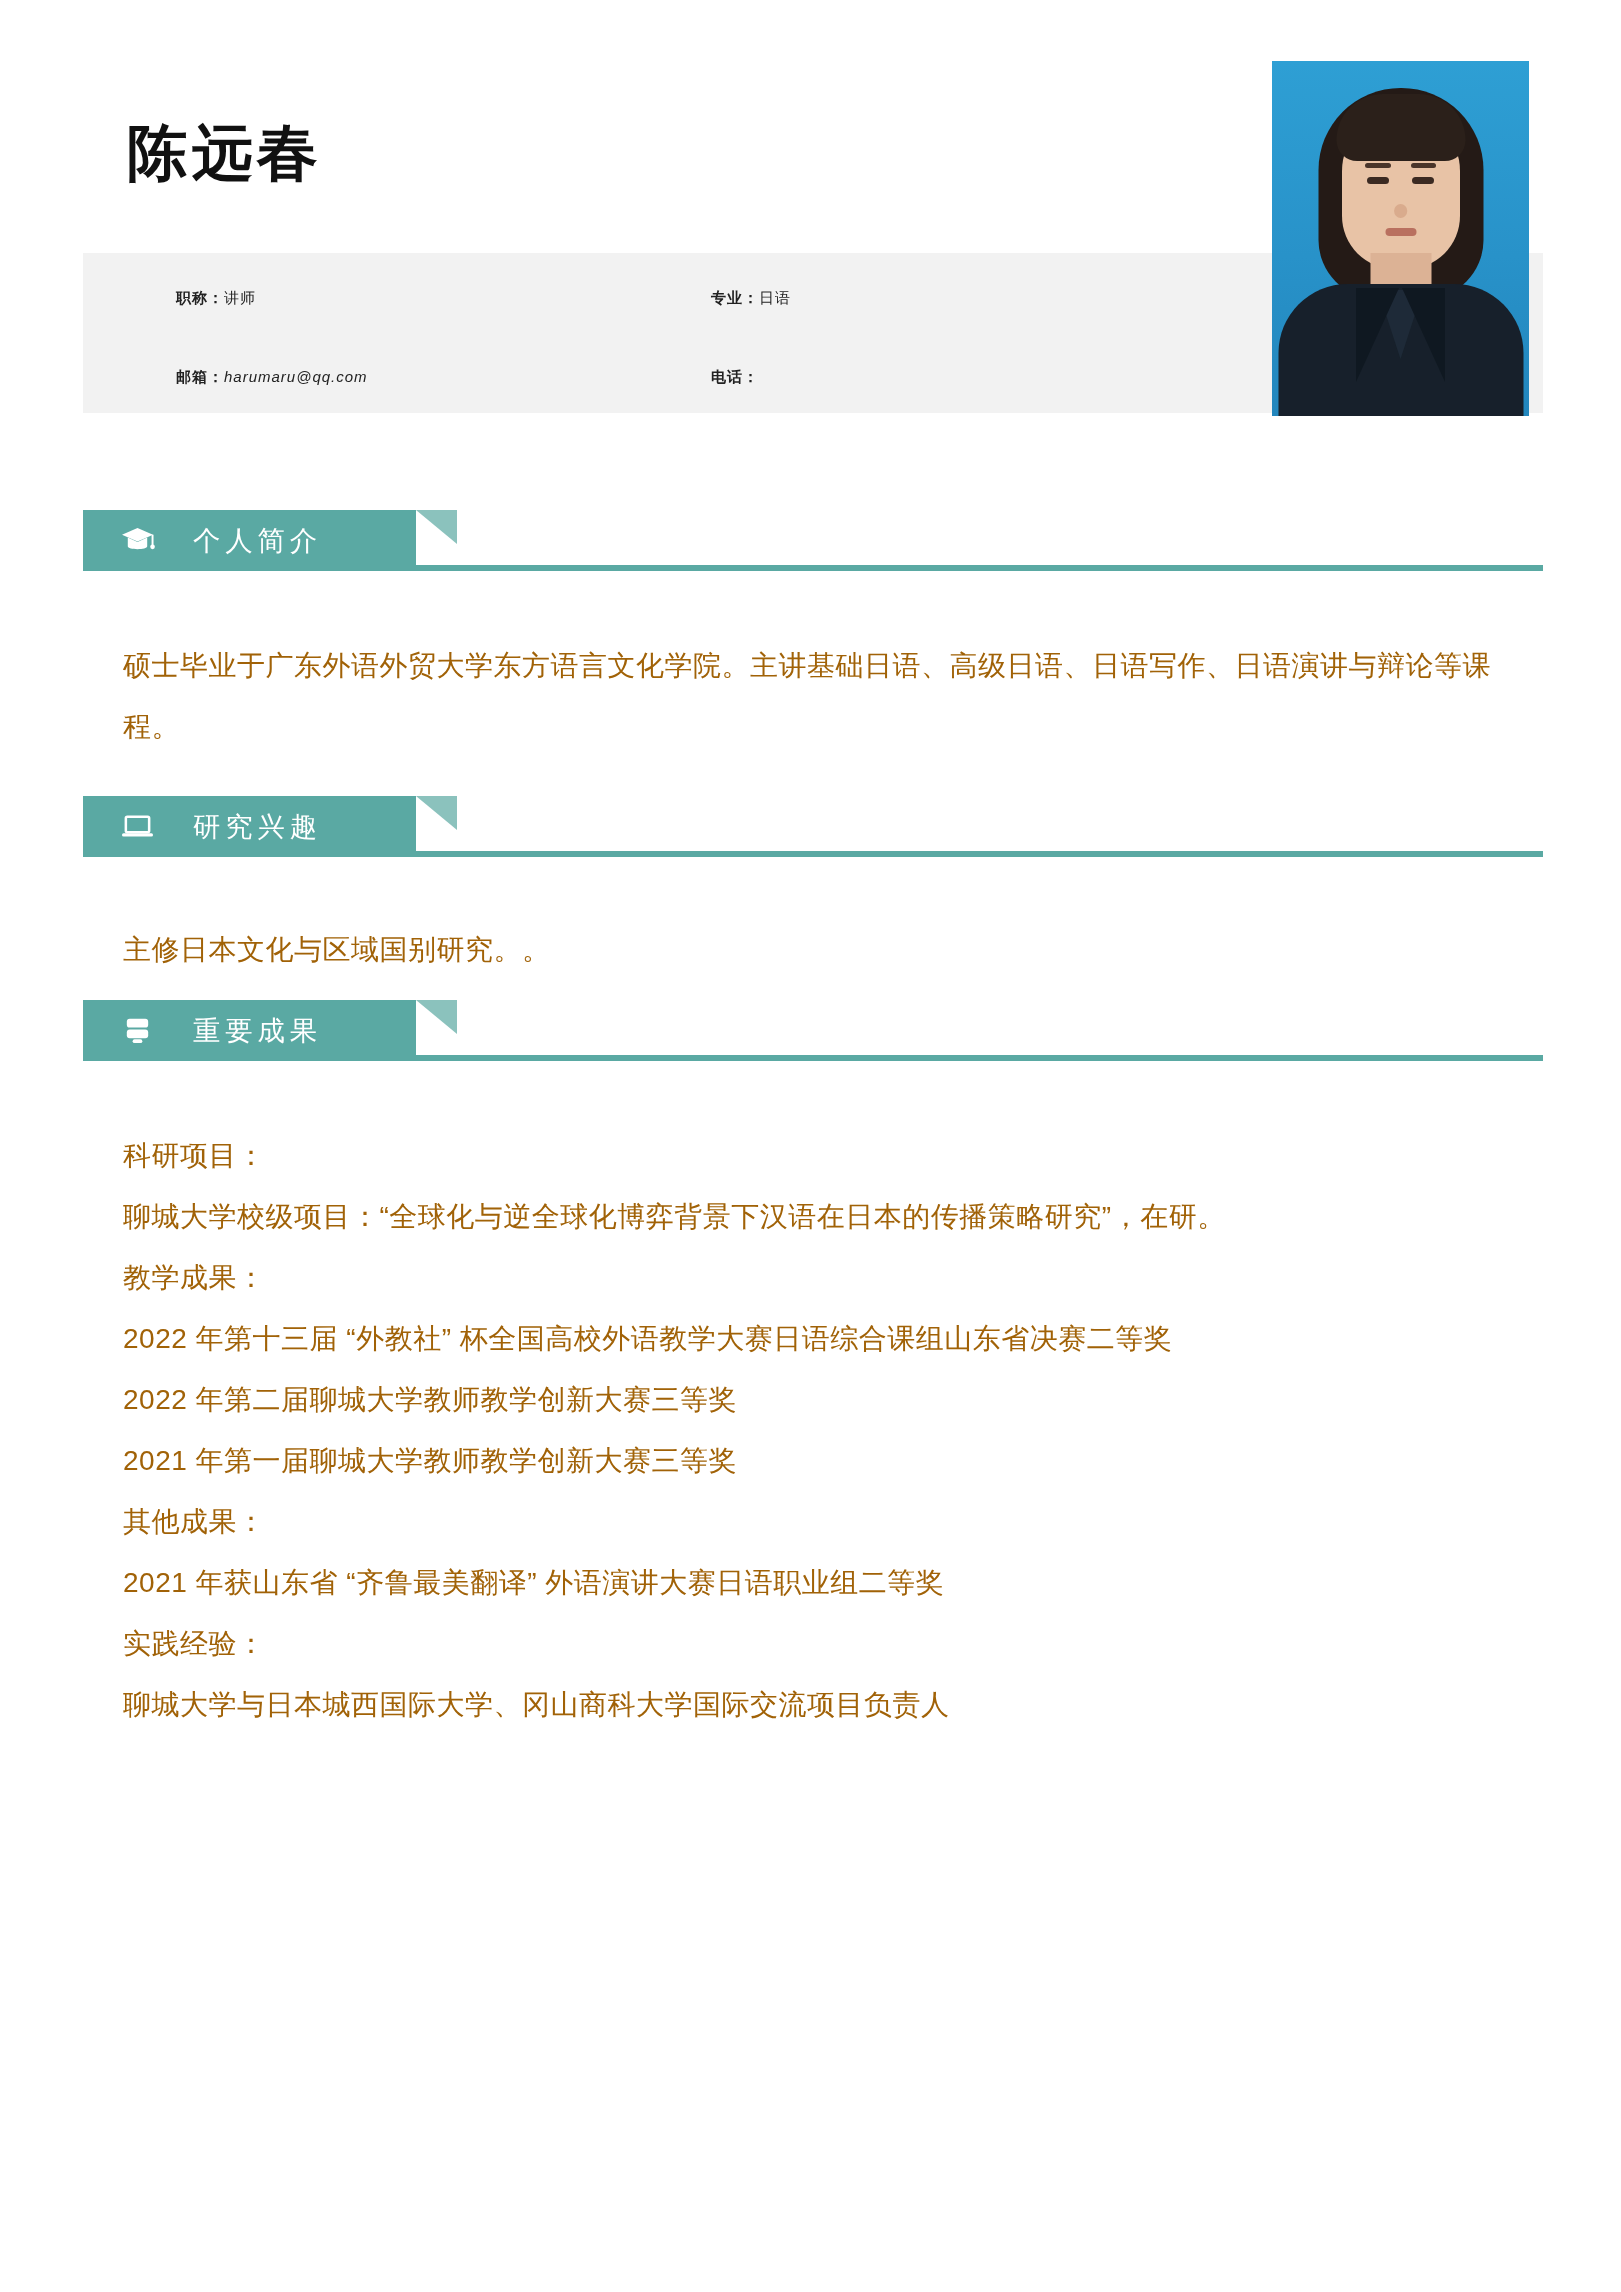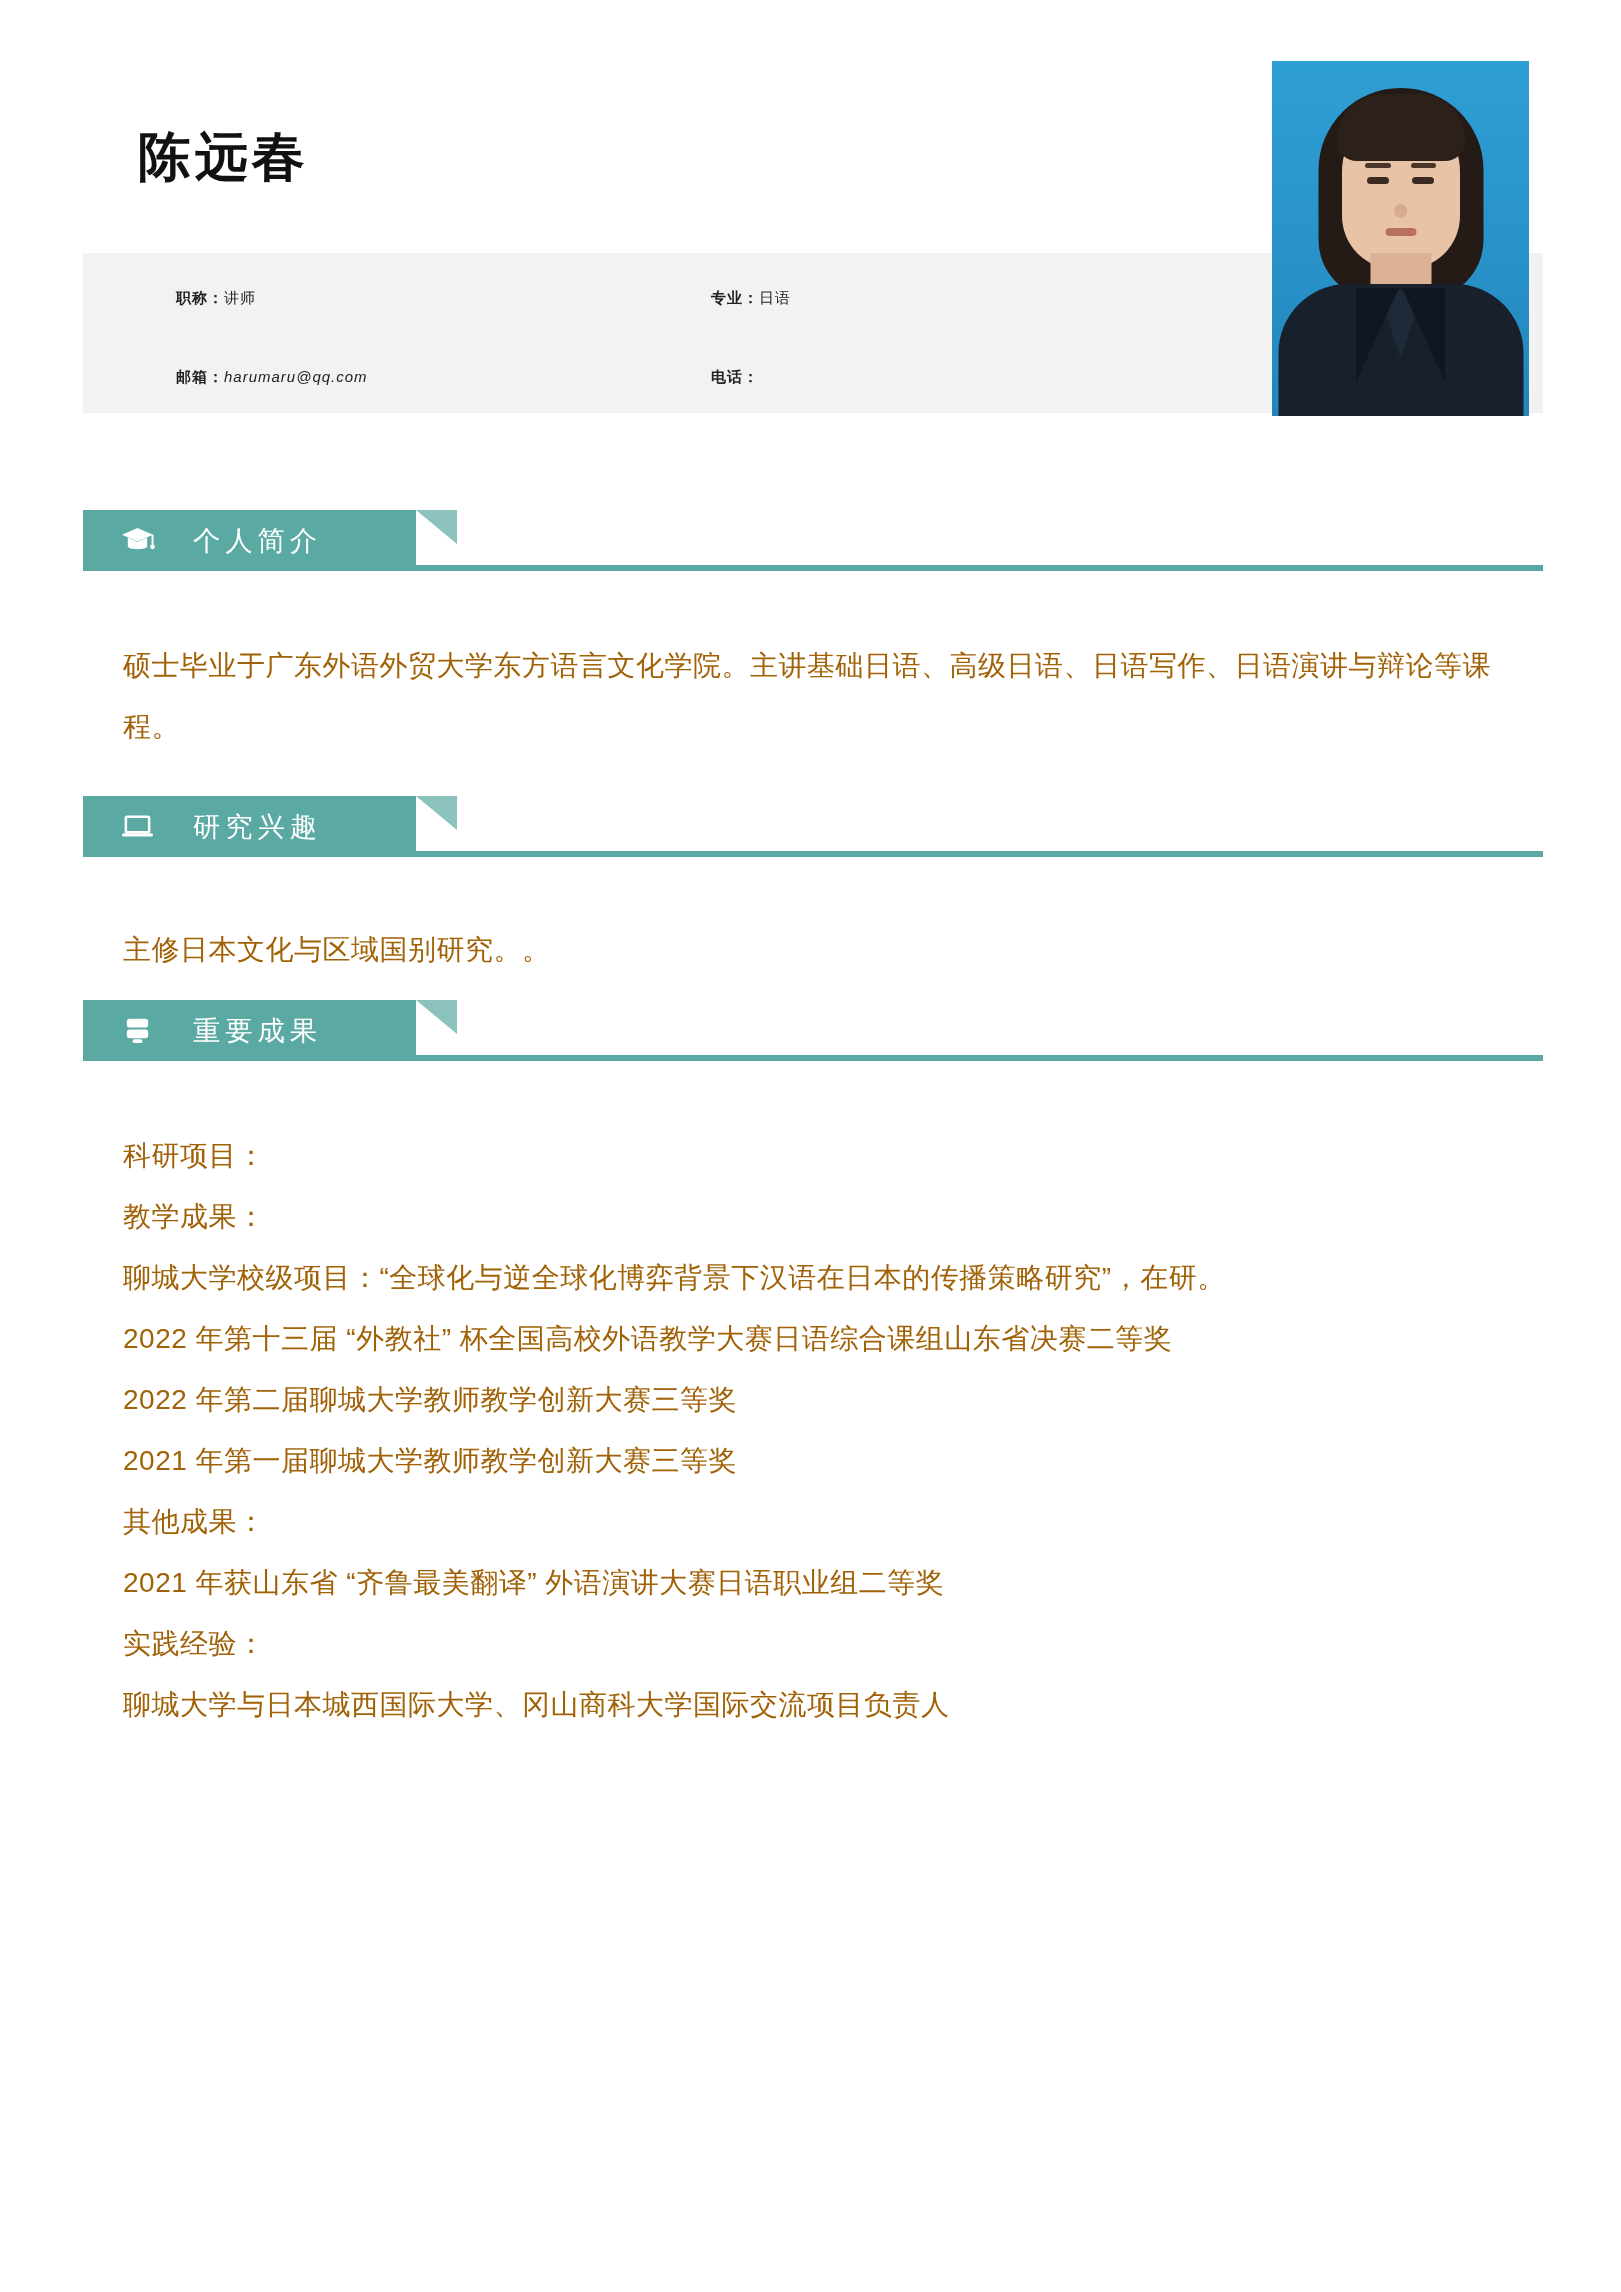--- a/index.html
+++ b/index.html
@@ -28,26 +28,25 @@
   .header {
     position: absolute;
     left: 0;
     top: 0;
     width: 1621px;
     height: 441px;
   }
   .name {
     position: absolute;
     left: 127px;
-    top: 122px;
-    font-size: 53px;
+    top: 113px;
+    font-size: 61px;
     font-weight: bold;
     letter-spacing: 3.9px;
     color: #111111;
-    margin-left: 11px;
   }
   .info-band {
     position: absolute;
     left: 83px;
     top: 253px;
     width: 1460px;
     height: 160px;
     background: #f2f2f2;
   }
   .info-cell {
@@ -340,22 +339,22 @@
       <svg width="35" height="33" viewBox="0 0 36 34" fill="none">
         <rect x="7" y="5" width="22" height="9" rx="3" fill="currentColor"></rect>
         <rect x="7" y="16" width="22" height="9" rx="3" fill="currentColor"></rect>
         <rect x="13" y="26" width="10" height="4" rx="2" fill="currentColor"></rect>
       </svg>
     </div>
     <div class="sh-title">重要成果</div>
   </div>
   <div class="body-text" id="sec-results-body">
     <p>科研项目：</p>
+    <p>聊城大学校级项目：“全球化与逆全球化博弈背景下汉语在日本的传播策略研究”，在研。</p>
     <p>教学成果：</p>
-    <p>聊城大学校级项目：“全球化与逆全球化博弈背景下汉语在日本的传播策略研究”，在研。</p>
     <p>2022 年第十三届 “外教社” 杯全国高校外语教学大赛日语综合课组山东省决赛二等奖</p>
     <p>2022 年第二届聊城大学教师教学创新大赛三等奖</p>
     <p>2021 年第一届聊城大学教师教学创新大赛三等奖</p>
     <p>其他成果：</p>
     <p>2021 年获山东省 “齐鲁最美翻译” 外语演讲大赛日语职业组二等奖</p>
     <p>实践经验：</p>
     <p>聊城大学与日本城西国际大学、冈山商科大学国际交流项目负责人</p>
   </div>
 
 </div>

